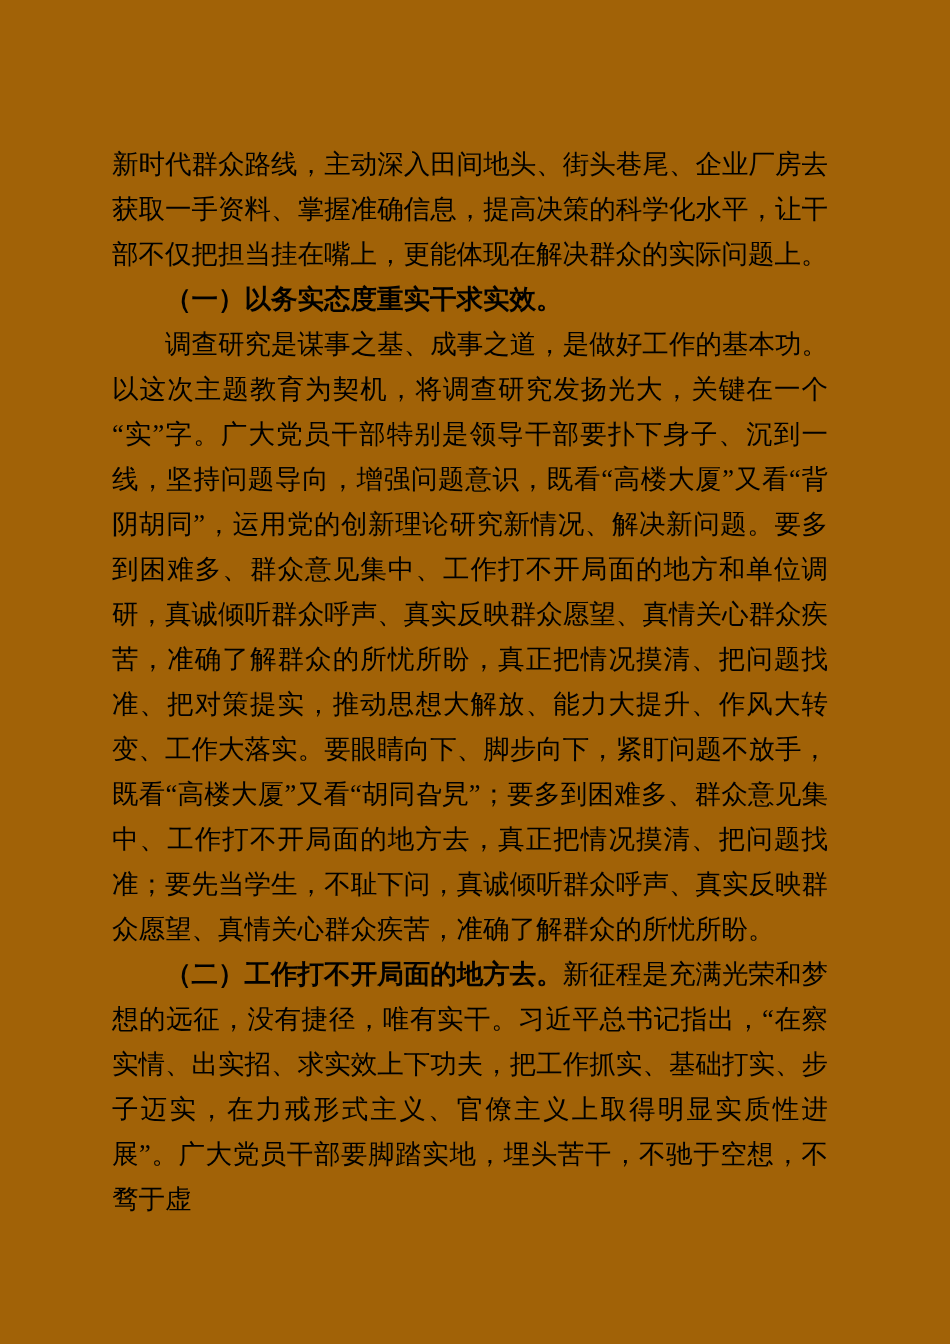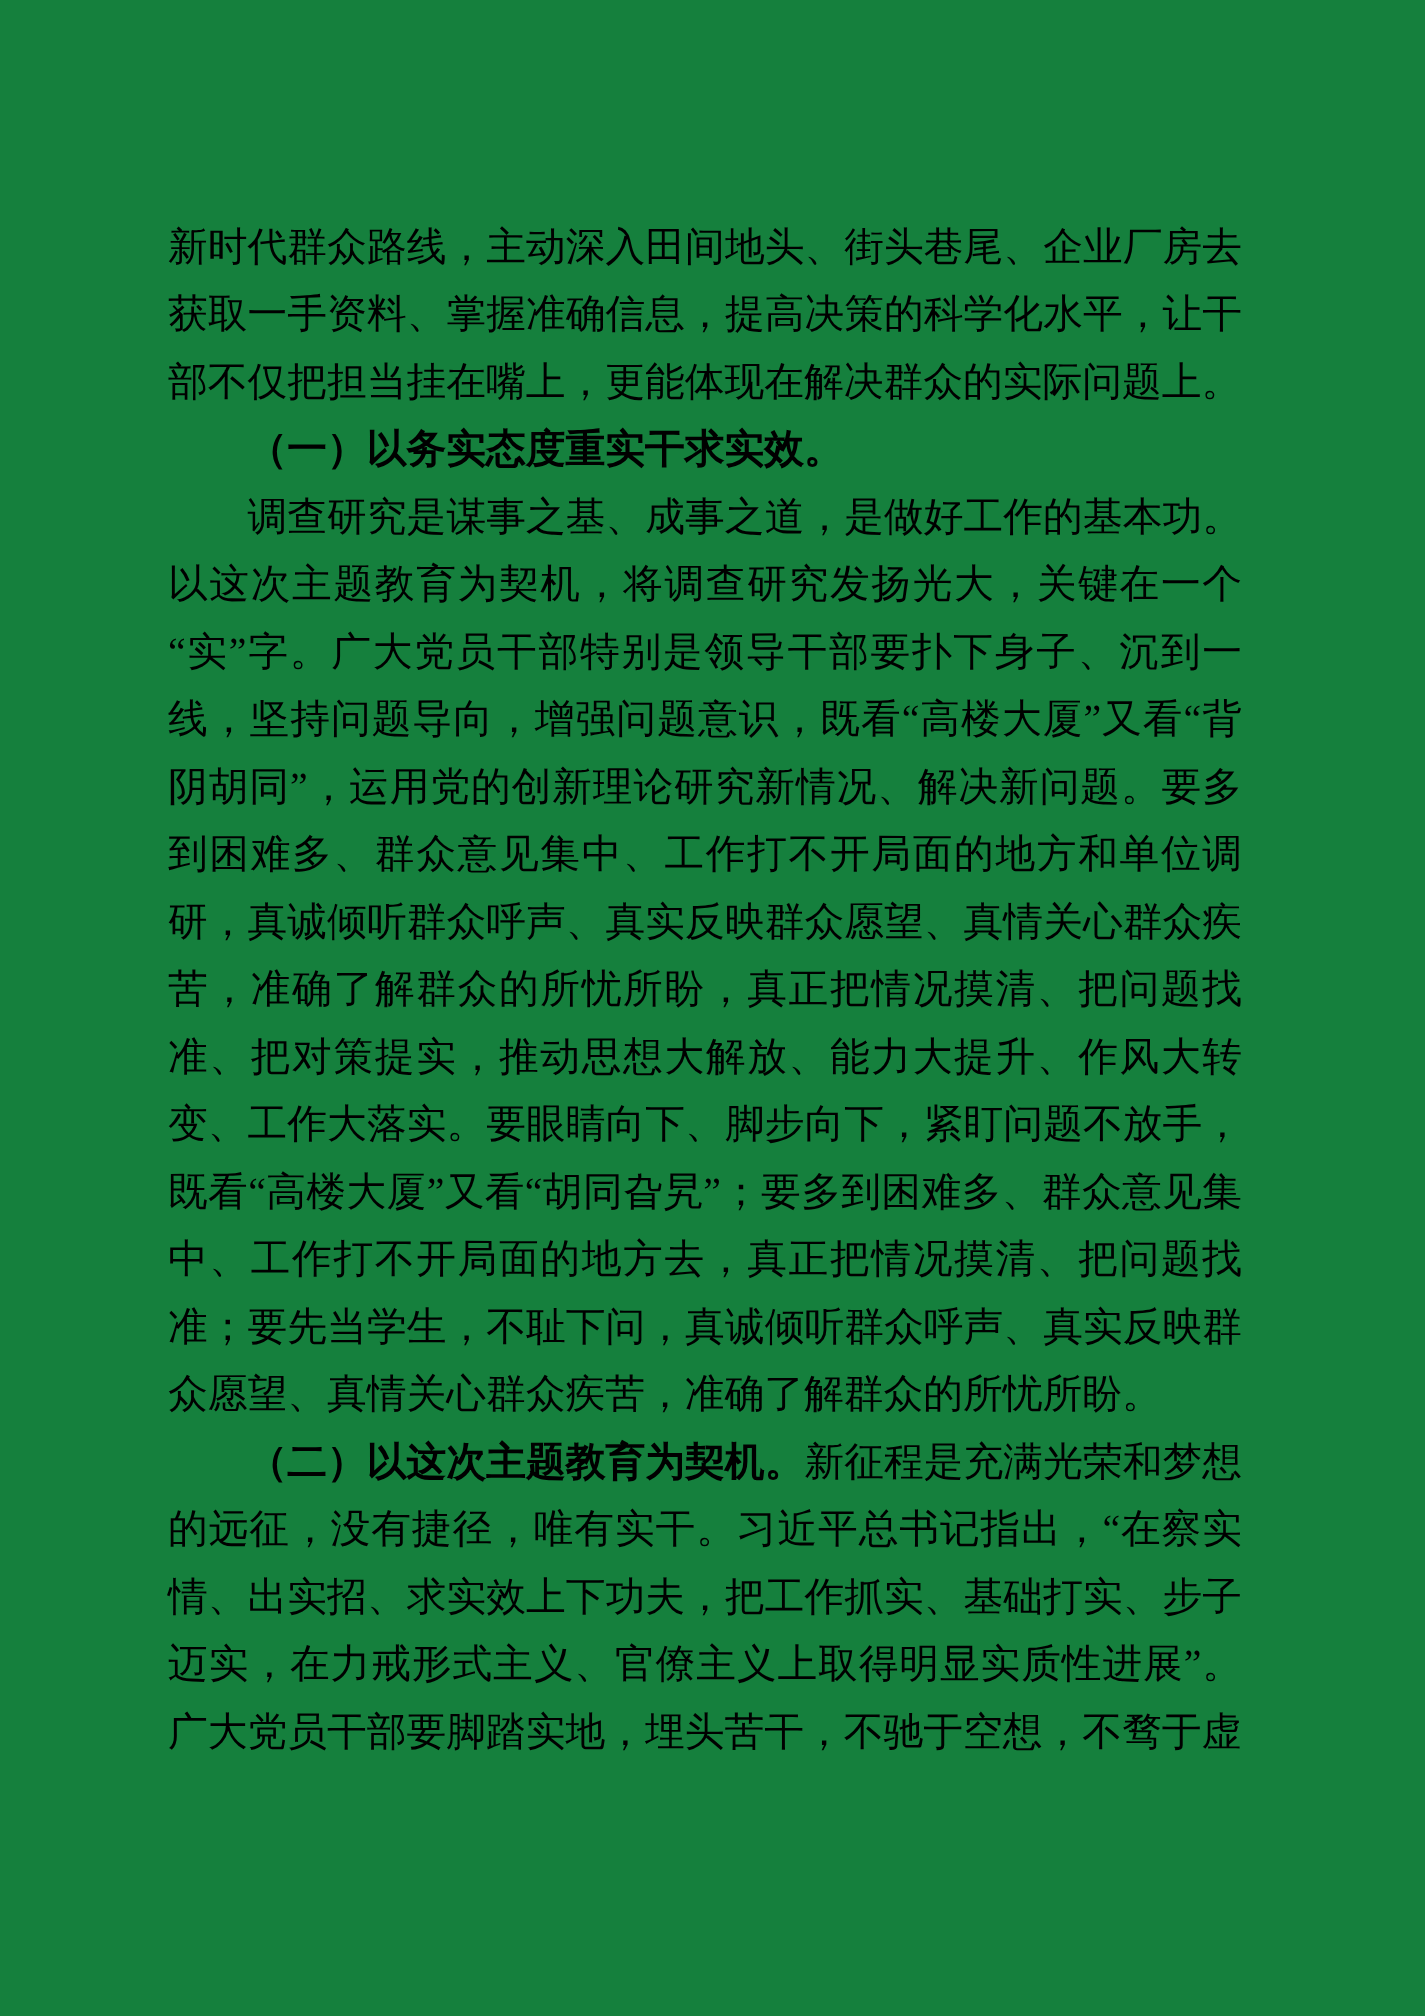--- a/index.html
+++ b/index.html
@@ -10,21 +10,21 @@
   body {
     width: 950px;
     height: 1344px;
     position: relative;
     overflow: hidden;
     font-family: "Liberation Serif", "DejaVu Serif", serif;
   }
   .page {
     position: absolute;
     inset: 0;
-    background: #15803d;
+    background: #a16207;
   }
   .doc-body {
     position: absolute;
     left: 112px;
     top: 142px;
     width: 716px;
     color: #000000;
     font-size: 26.5px;
     line-height: 45px;
     letter-spacing: 0;
@@ -43,15 +43,15 @@
   }
 </style>
 </head>
 <body>
 
 <div class="page">
   <div class="doc-body">
       <p class="para"><span class="run">新时代群众路线，主动深入田间地头、街头巷尾、企业厂房去获取一手资料、掌握准确信息，提高决策的科学化水平，让干部不仅把担当挂在嘴上，更能体现在解决群众的实际问题上。</span></p>
       <p class="para indent"><span class="run bold">（一）以务实态度重实干求实效。</span></p>
       <p class="para indent"><span class="run">调查研究是谋事之基、成事之道，是做好工作的基本功。以这次主题教育为契机，将调查研究发扬光大，关键在一个“实”字。广大党员干部特别是领导干部要扑下身子、沉到一线，坚持问题导向，增强问题意识，既看“高楼大厦”又看“背阴胡同”，运用党的创新理论研究新情况、解决新问题。要多到困难多、群众意见集中、工作打不开局面的地方和单位调研，真诚倾听群众呼声、真实反映群众愿望、真情关心群众疾苦，准确了解群众的所忧所盼，真正把情况摸清、把问题找准、把对策提实，推动思想大解放、能力大提升、作风大转变、工作大落实。要眼睛向下、脚步向下，紧盯问题不放手，既看“高楼大厦”又看“胡同旮旯”；要多到困难多、群众意见集中、工作打不开局面的地方去，真正把情况摸清、把问题找准；要先当学生，不耻下问，真诚倾听群众呼声、真实反映群众愿望、真情关心群众疾苦，准确了解群众的所忧所盼。</span></p>
-      <p class="para indent"><span class="run bold">（二）以这次主题教育为契机。</span><span class="run">新征程是充满光荣和梦想的远征，没有捷径，唯有实干。习近平总书记指出，“在察实情、出实招、求实效上下功夫，把工作抓实、基础打实、步子迈实，在力戒形式主义、官僚主义上取得明显实质性进展”。广大党员干部要脚踏实地，埋头苦干，不驰于空想，不骛于虚</span></p>
+      <p class="para indent"><span class="run bold">（二）工作打不开局面的地方去。</span><span class="run">新征程是充满光荣和梦想的远征，没有捷径，唯有实干。习近平总书记指出，“在察实情、出实招、求实效上下功夫，把工作抓实、基础打实、步子迈实，在力戒形式主义、官僚主义上取得明显实质性进展”。广大党员干部要脚踏实地，埋头苦干，不驰于空想，不骛于虚</span></p>
     </div>
 </div>
 
 </body></html>

